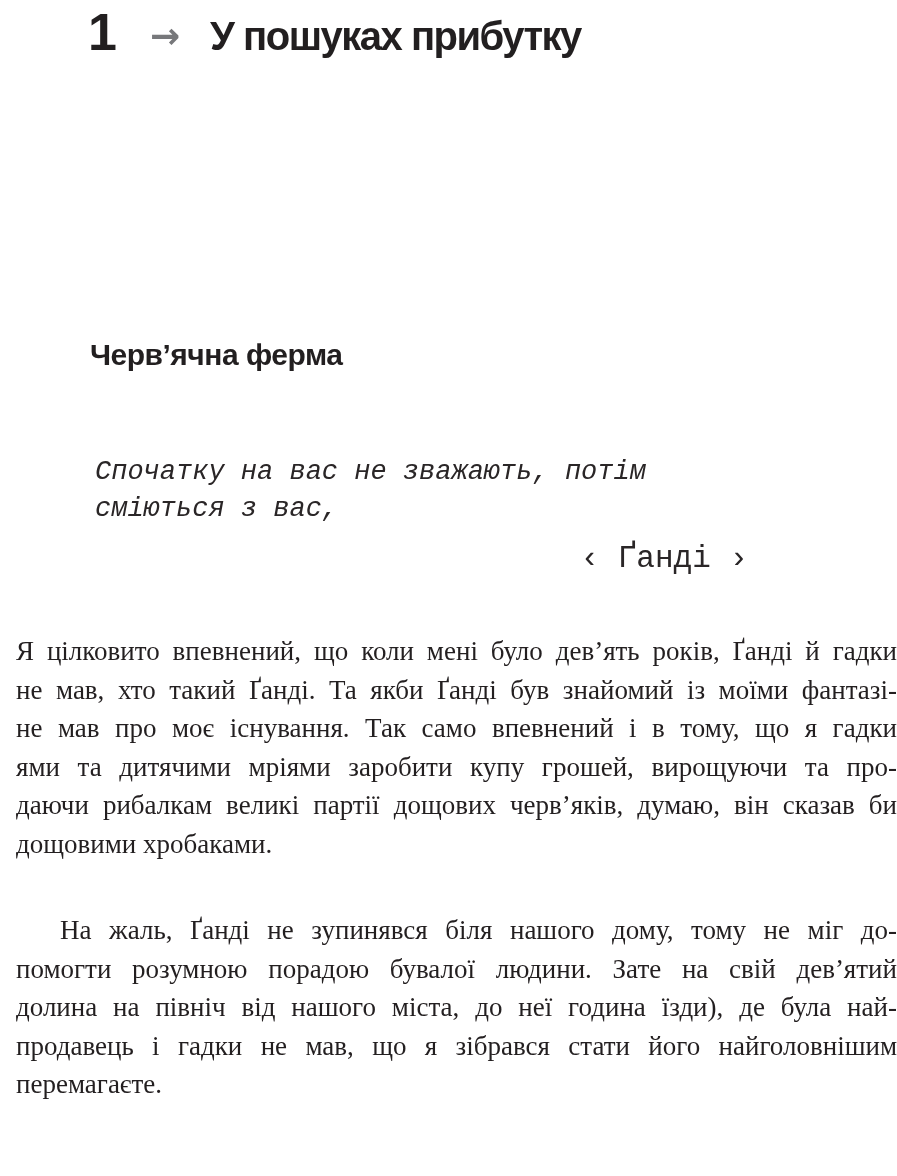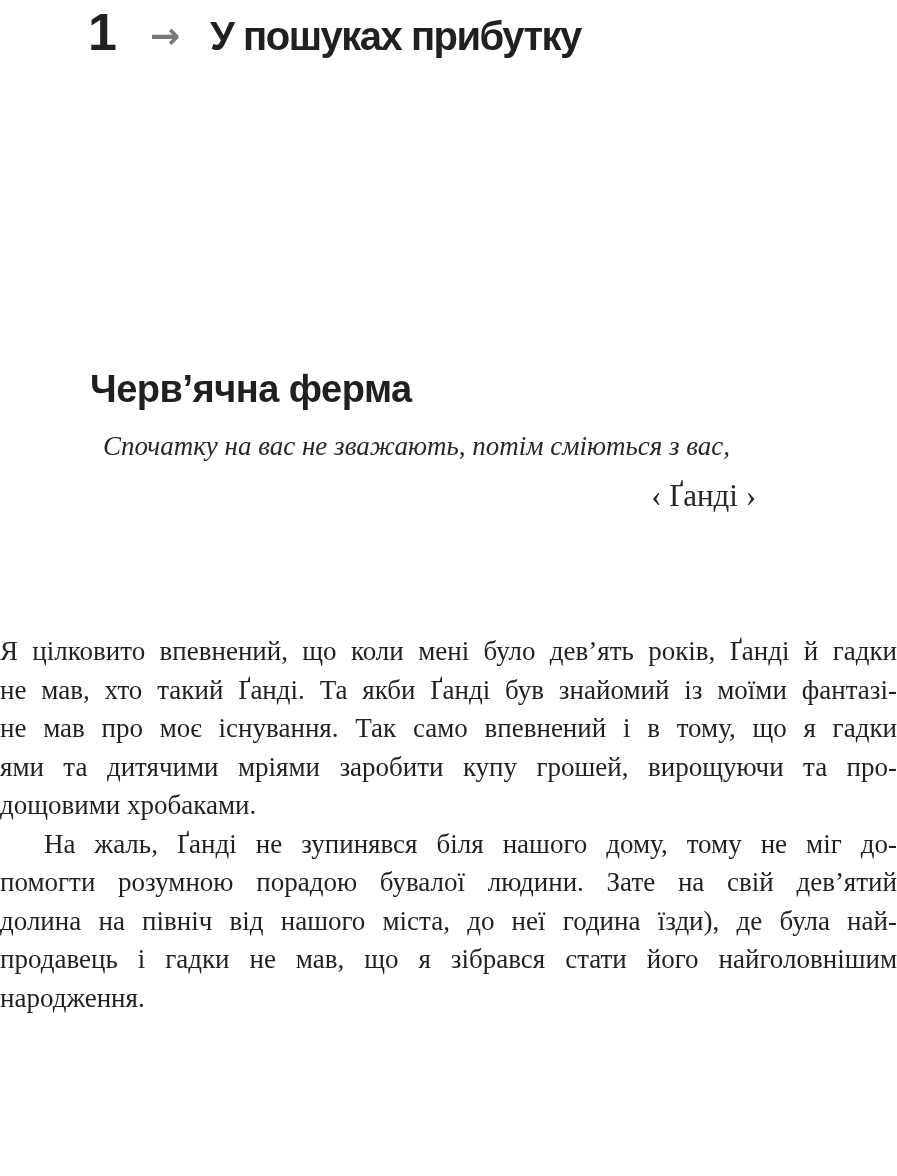--- a/index.html
+++ b/index.html
@@ -44,41 +44,40 @@
   }
   .chapter-title {
     font-size: 40px;
     line-height: 64px;
     letter-spacing: -1.5px;
   }
 
   
   .section-heading {
     position: absolute;
-    top: 368px;
+    top: 338px;
     left: 90px;
     font-family: "Liberation Sans", sans-serif;
     font-weight: bold;
-    font-size: 38px;
+    font-size: 30px;
     letter-spacing: -0.5px;
     color: #221f20;
   }
 
   
   .epigraph {
     position: absolute;
-    top: 428px;
+    top: 454px;
     left: 95px;
     width: 695px;
-    font-family: Liberation Serif, serif;
+    font-family: Liberation Mono, monospace;
     font-style: italic;
     font-size: 27px;
     line-height: 37px;
     color: #2a2627;
-    margin-left: 8px;
   }
   .epigraph-attribution {
     margin-top: 12px;
     font-style: normal;
     font-size: 31px;
     text-align: right;
     padding-right: 42px;
     color: #2a2627;
   }
 
@@ -90,26 +89,28 @@
     width: 897px;
     font-family: "Liberation Serif", serif;
     font-size: 27px;
     line-height: 38.5px;
     color: #231f20;
   }
   .body-line {
     text-align: justify;
     text-align-last: justify;
     white-space: normal;
+    padding-left: 16px;
   }
   .body-line.last {
     text-align-last: left;
   }
   .body-line.indent {
     text-indent: 44px;
+    margin-top: 48px;
   }
 </style>
 </head>
 <body>
 
 <div class="page">
 
   <div class="chapter">
     <span class="chapter-number">1</span>
     <span class="chapter-arrow">→</span>
@@ -121,21 +122,22 @@
   <div class="epigraph">
     <div class="epigraph-line">Спочатку на вас не зважають, потім сміються з вас,</div>
     <div class="epigraph-attribution">‹ Ґанді ›</div>
   </div>
 
   <div class="body-text">
     <div class="body-line">Я цілковито впевнений, що коли мені було дев’ять років, Ґанді й гадки</div>
     <div class="body-line">не мав, хто такий Ґанді. Та якби Ґанді був знайомий із моїми фантазі-</div>
     <div class="body-line">не мав про моє існування. Так само впевнений і в тому, що я гадки</div>
     <div class="body-line">ями та дитячими мріями заробити купу грошей, вирощуючи та про-</div>
+    <div class="body-line">даючи рибалкам великі партії дощових черв’яків, думаю, він сказав би</div>
     <div class="body-line last">дощовими хробаками.</div>
     <div class="body-line indent">На жаль, Ґанді не зупинявся біля нашого дому, тому не міг до-</div>
     <div class="body-line">помогти розумною порадою бувалої людини. Зате на свій дев’ятий</div>
     <div class="body-line">долина на північ від нашого міста, до неї година їзди), де була най-</div>
     <div class="body-line">продавець і гадки не мав, що я зібрався стати його найголовнішим</div>
-    <div class="body-line last">народження.</div>
+    <div class="body-line last">перемагаєте.</div>
   </div>
 
 </div>
 
 </body></html>

